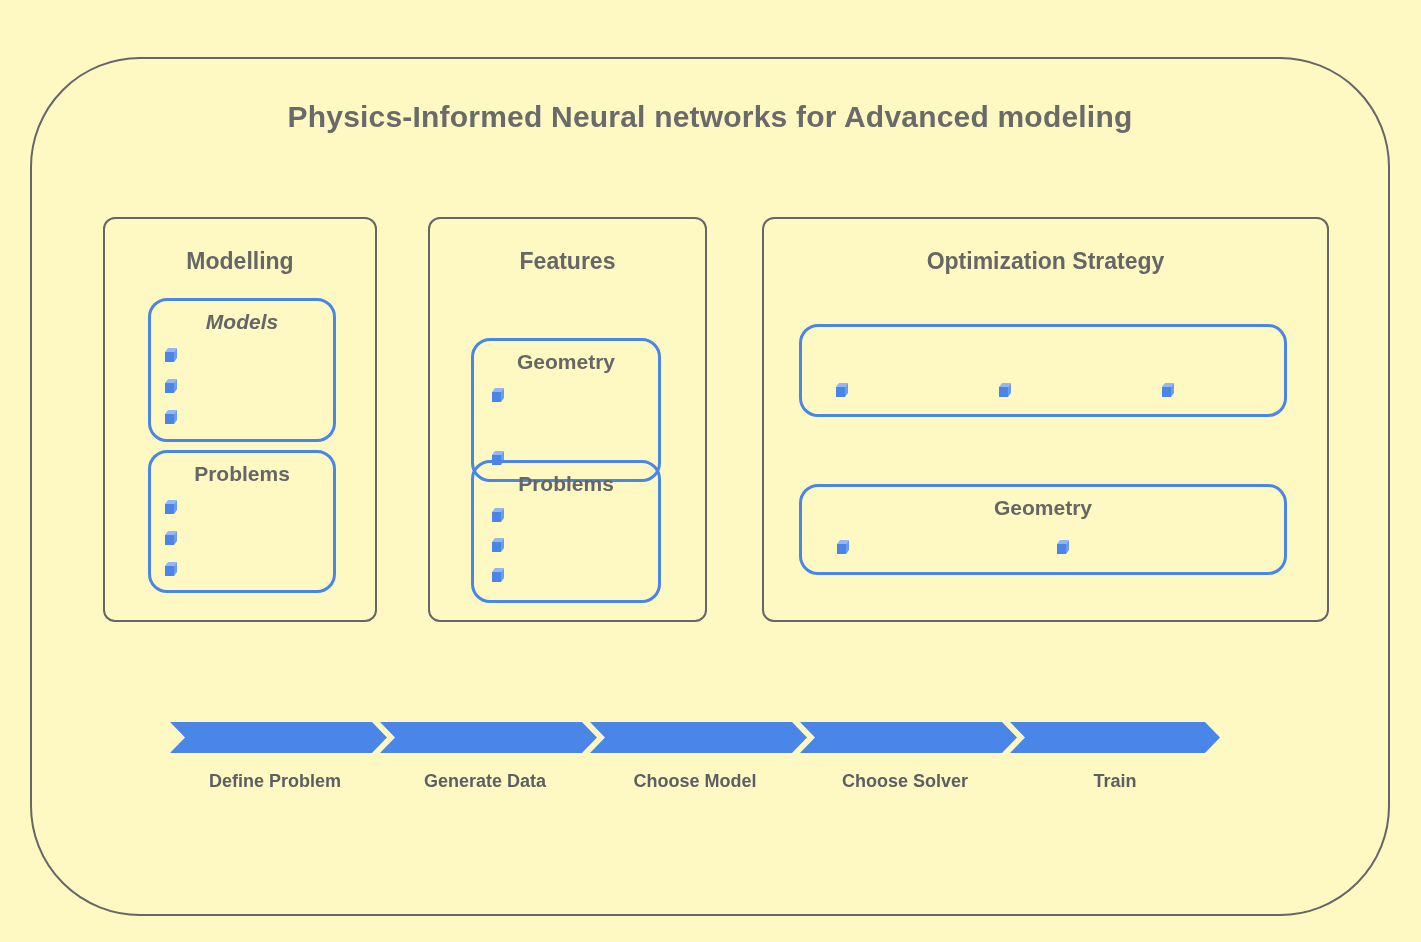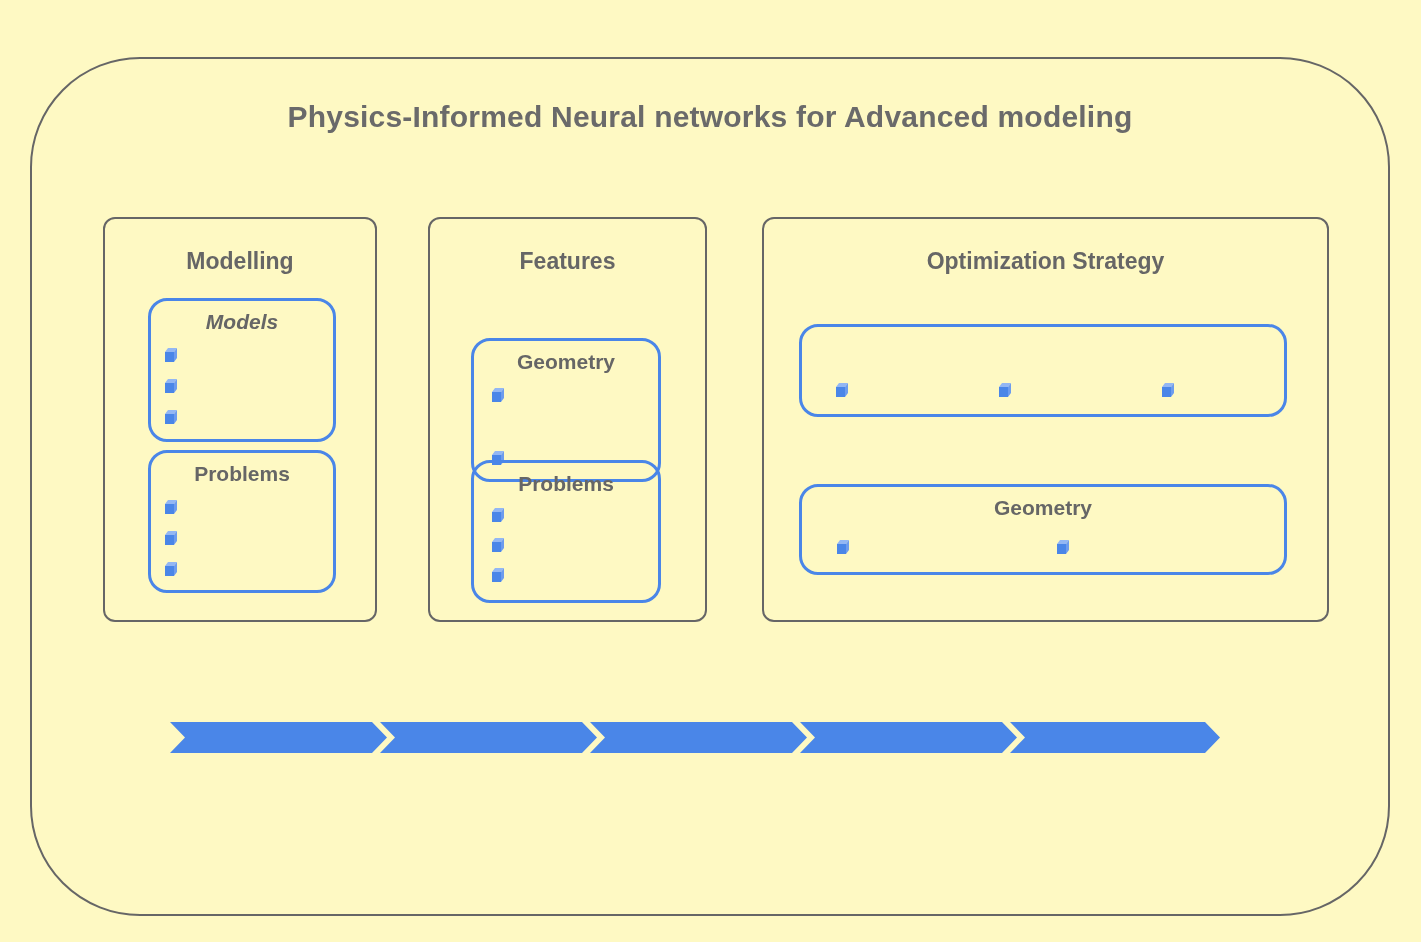--- a/index.html
+++ b/index.html
@@ -187,14 +187,21 @@
 
   <div id="flow">
     <svg id="flow-svg" width="1050" height="31" viewBox="0 0 1050 31">
         <polygon points="0,0 202,0 217,15.5 202,31 0,31 15,15.5" fill="#4a86e8"></polygon>
         <polygon points="210,0 412,0 427,15.5 412,31 210,31 225,15.5" fill="#4a86e8"></polygon>
         <polygon points="420,0 622,0 637,15.5 622,31 420,31 435,15.5" fill="#4a86e8"></polygon>
         <polygon points="630,0 832,0 847,15.5 832,31 630,31 645,15.5" fill="#4a86e8"></polygon>
         <polygon points="840,0 1035,0 1050,15.5 1035,31 840,31 855,15.5" fill="#4a86e8"></polygon>
       </svg>
   </div>
+  <div id="flow-labels">
+      <div class="flow-label" style="left: 0px;">Define Problem</div>
+      <div class="flow-label" style="left: 210px;">Generate Data</div>
+      <div class="flow-label" style="left: 420px;">Choose Model</div>
+      <div class="flow-label" style="left: 630px;">Choose Solver</div>
+      <div class="flow-label" style="left: 840px;">Train</div>
+    </div>
 
 </div>
 
 </body></html>

